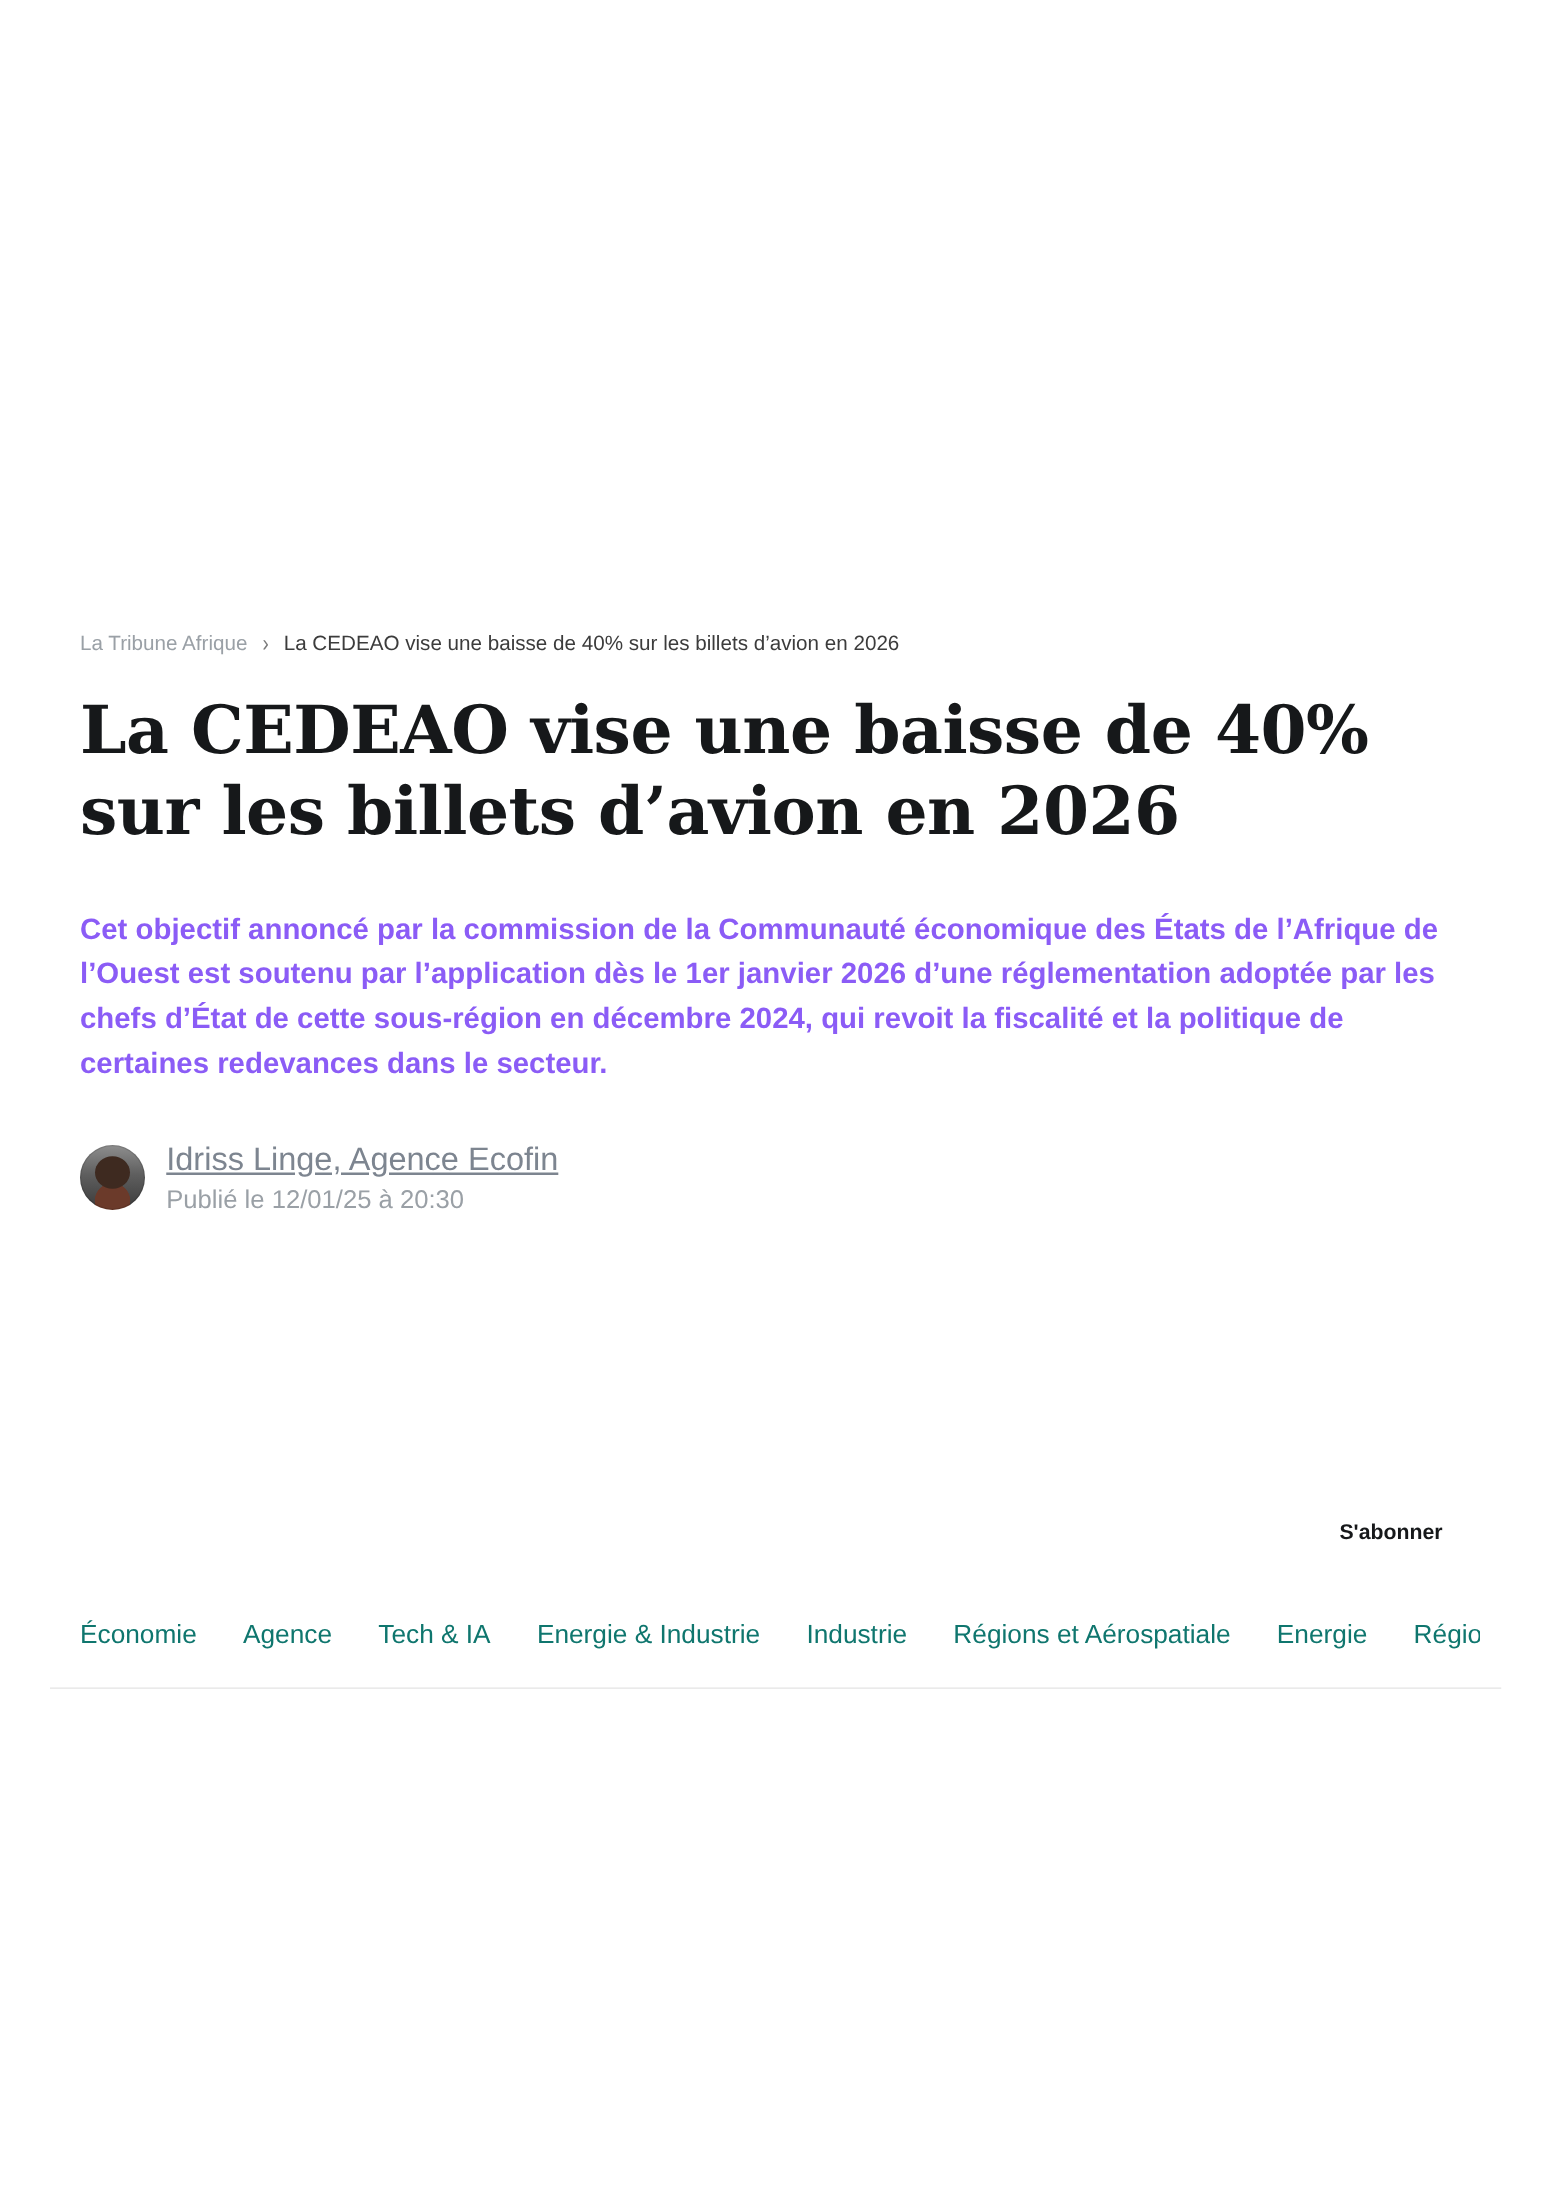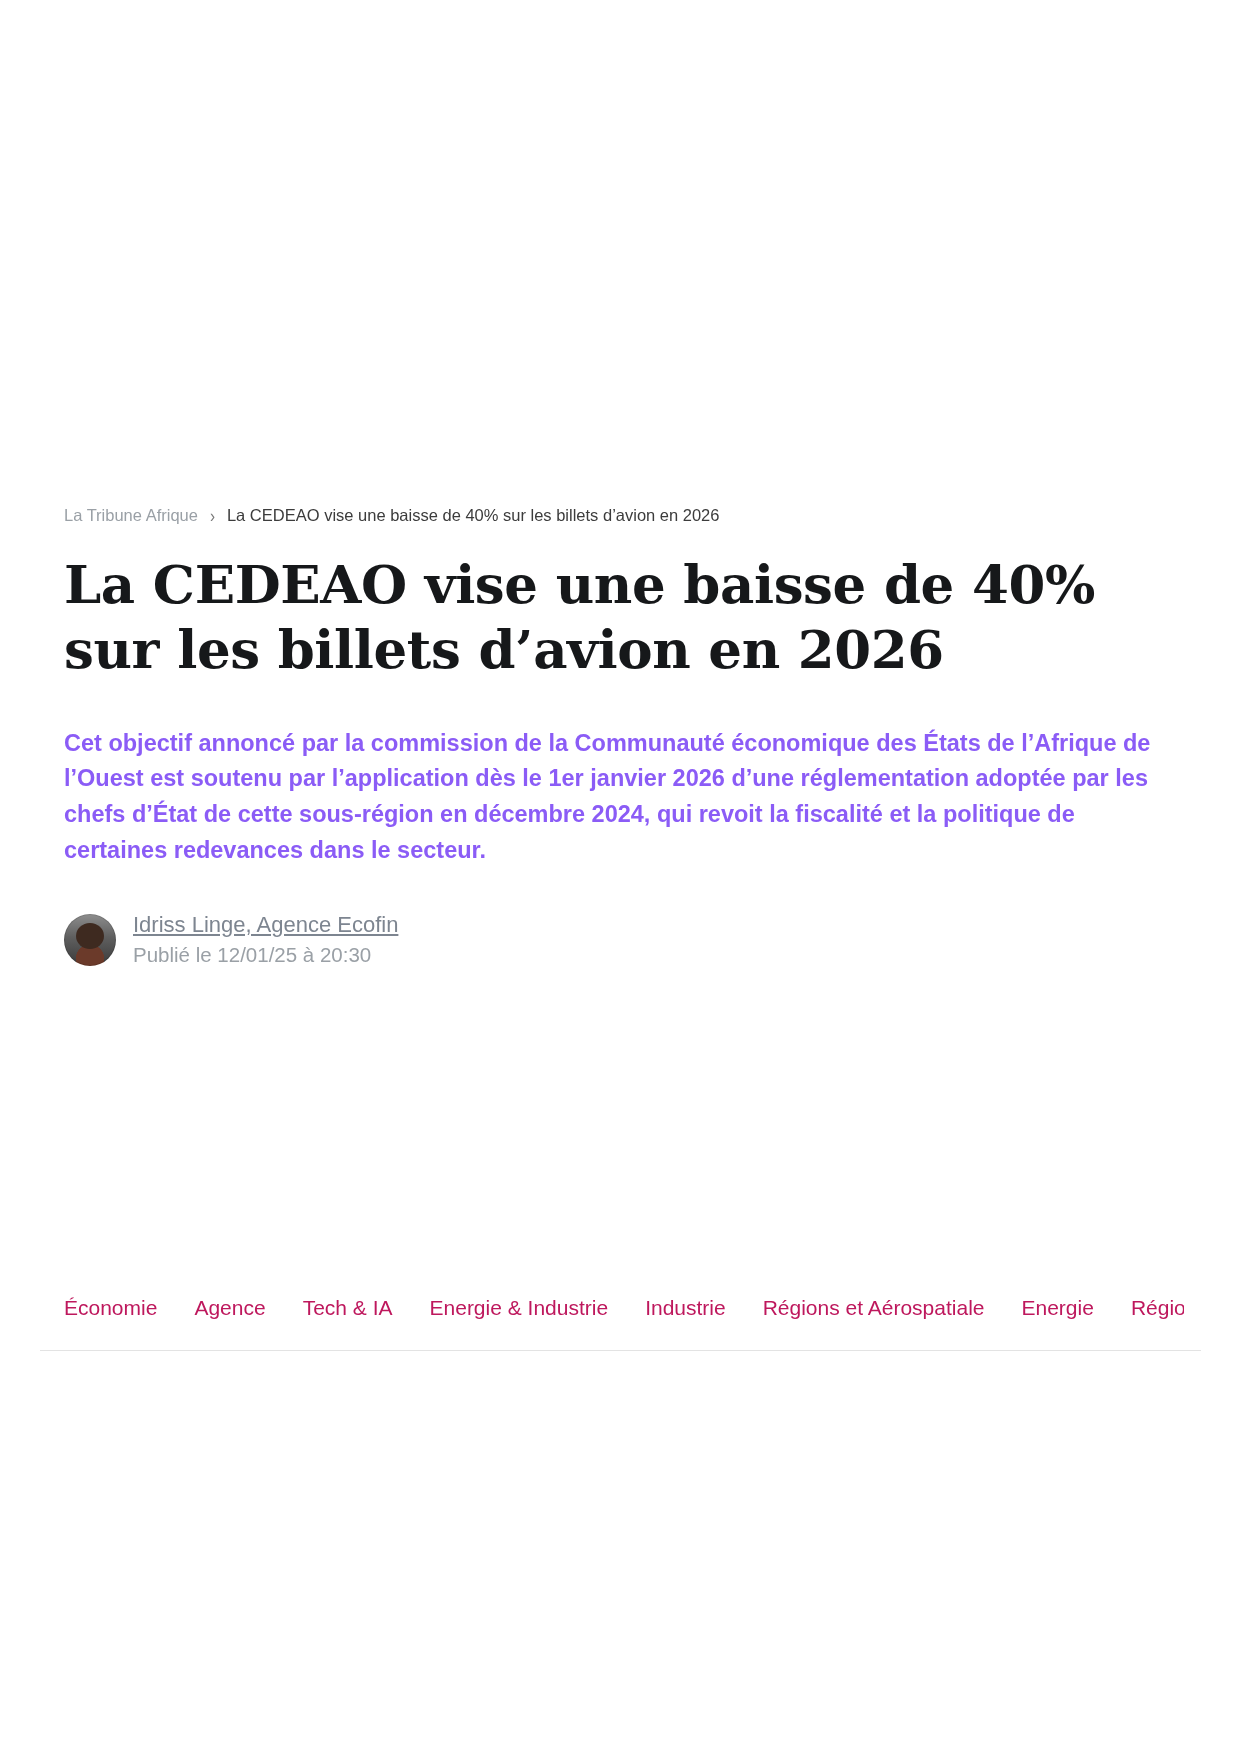--- a/index.html
+++ b/index.html
@@ -107,21 +107,21 @@
     height: 26px;
     border-radius: 50%;
     background: #3e2a20;
   }
   .byline-text {
     display: flex;
     flex-direction: column;
     gap: 4px;
   }
   .author {
-    font-size: 22px;
+    font-size: 26px;
     line-height: 1.25;
     color: #7d8590;
     text-decoration: underline;
     text-underline-offset: 2px;
   }
   .published {
     font-size: 20.5px;
     line-height: 1.3;
     color: #9aa0a6;
   }
@@ -152,21 +152,21 @@
     display: flex;
     align-items: center;
     gap: 37px;
     font-size: 21px;
     color: #3c4043;
     white-space: nowrap;
     overflow: hidden;
   }
   .nav-item {
     text-decoration: none;
-    color: #be185d;
+    color: #0f766e;
     line-height: 1.2;
   }
   .nav-rule {
     position: absolute;
     left: 40px;
     top: 1350px;
     width: 1161px;
     height: 1px;
     background: #e3e3e3;
   }
@@ -191,20 +191,23 @@
     <div class="byline">
       <div class="avatar"></div>
       <div class="byline-text">
         <a class="author" href="#">Idriss Linge, Agence Ecofin</a>
         <span class="published">Publié le 12/01/25 à 20:30</span>
       </div>
     </div>
 
   </div>
 
+  <div class="subscribe-row">
+    <a class="subscribe-link" href="#">S'abonner</a>
+  </div>
 
   <nav class="nav">
     <a class="nav-item" href="#">Économie</a>
     <a class="nav-item" href="#">Agence</a>
     <a class="nav-item" href="#">Tech &amp; IA</a>
     <a class="nav-item" href="#">Energie &amp; Industrie</a>
     <a class="nav-item" href="#">Industrie</a>
     <a class="nav-item" href="#">Régions et Aérospatiale</a>
     <a class="nav-item" href="#">Energie</a>
     <a class="nav-item" href="#">Régions</a>

